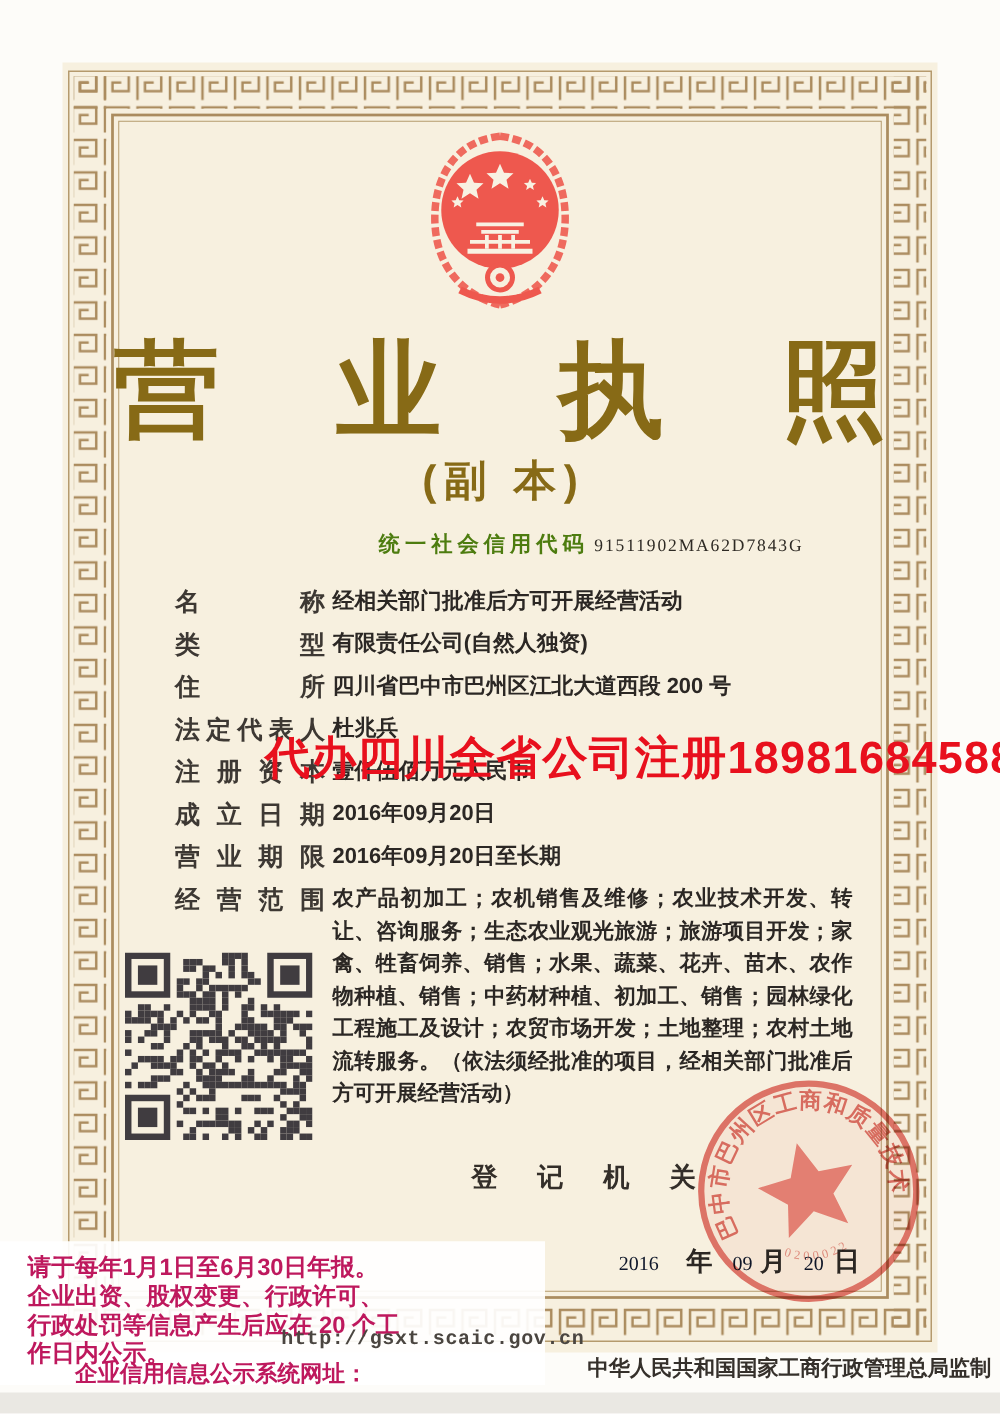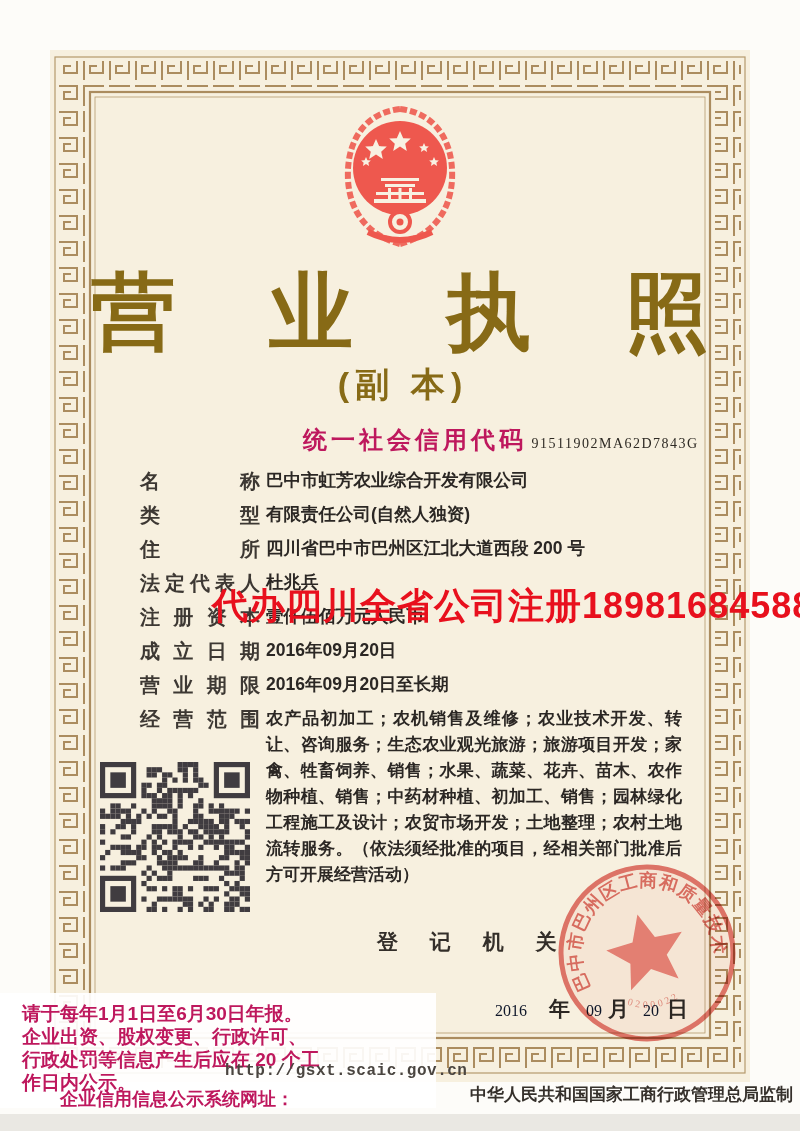--- a/index.html
+++ b/index.html
@@ -11,21 +11,21 @@
 
   .emblem{position:absolute;left:338px;top:104px;width:124px;height:150px;}
 
   .title{position:absolute;left:0;top:256px;width:800px;text-align:center;
          font-size:84px;font-weight:bold;color:#876a16;letter-spacing:0.42em;text-indent:0.42em;
          font-family:"Liberation Sans",sans-serif;}
   .subtitle{position:absolute;left:0;top:362px;width:800px;text-align:center;
             font-size:34px;font-weight:bold;color:#876a16;letter-spacing:0.18em;text-indent:0.18em;}
 
   .credit-line{position:absolute;left:303px;top:424px;white-space:nowrap;}
-  .credit-label{font-size:24px;font-weight:bold;color:#be185d;letter-spacing:4px;text-align:center;}
+  .credit-label{font-size:17px;font-weight:bold;color:#4d7c0f;letter-spacing:4px;text-align:center;}
   .credit-code{font-size:14px;color:#2e2a24;font-family:"Liberation Serif",serif;letter-spacing:1.5px;}
 
   .fields{position:absolute;left:140px;top:468px;width:545px;}
   .frow{position:absolute;left:0;display:flex;align-items:flex-start;}
   .flabel{width:120px;flex:0 0 120px;font-size:20px;font-weight:600;color:#3d3833;
           text-align:justify;text-align-last:justify;}
   .fvalue{margin-left:6px;font-size:17.5px;font-weight:600;color:#2b2724;line-height:1.45;}
   .scope-val{width:416px;text-align:justify;line-height:26px;font-size:17px;}
 
   .watermark{position:absolute;left:212px;top:582px;font-size:36px;font-weight:bold;
@@ -108,21 +108,21 @@
   <div class="subtitle">(副  本)</div>
 
   <div class="credit-line">
     <span class="credit-label">统一社会信用代码</span>
     <span class="credit-code">91511902MA62D7843G</span>
   </div>
 
   <div class="fields">
     <div class="frow" style="top:0">
       <span class="flabel">名称</span>
-      <span class="fvalue">巴中市虹芳农业综合开发有限公司</span>
+      <span class="fvalue">经相关部门批准后方可开展经营活动</span>
     </div>
     <div class="frow" style="top:34px">
       <span class="flabel">类型</span>
       <span class="fvalue">有限责任公司(自然人独资)</span>
     </div>
     <div class="frow" style="top:68px">
       <span class="flabel">住所</span>
       <span class="fvalue">四川省巴中市巴州区江北大道西段 200 号</span>
     </div>
     <div class="frow" style="top:102px">

